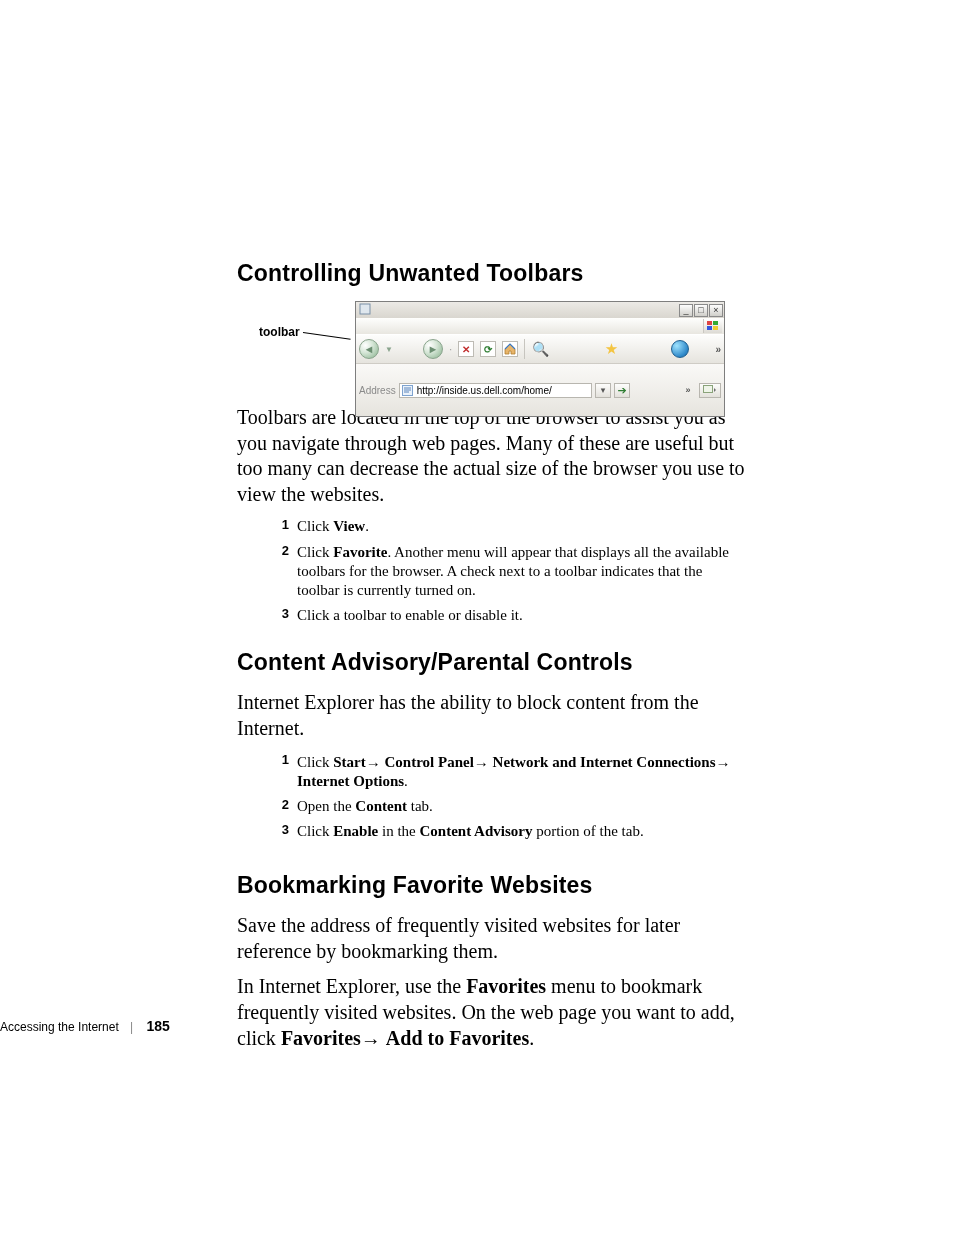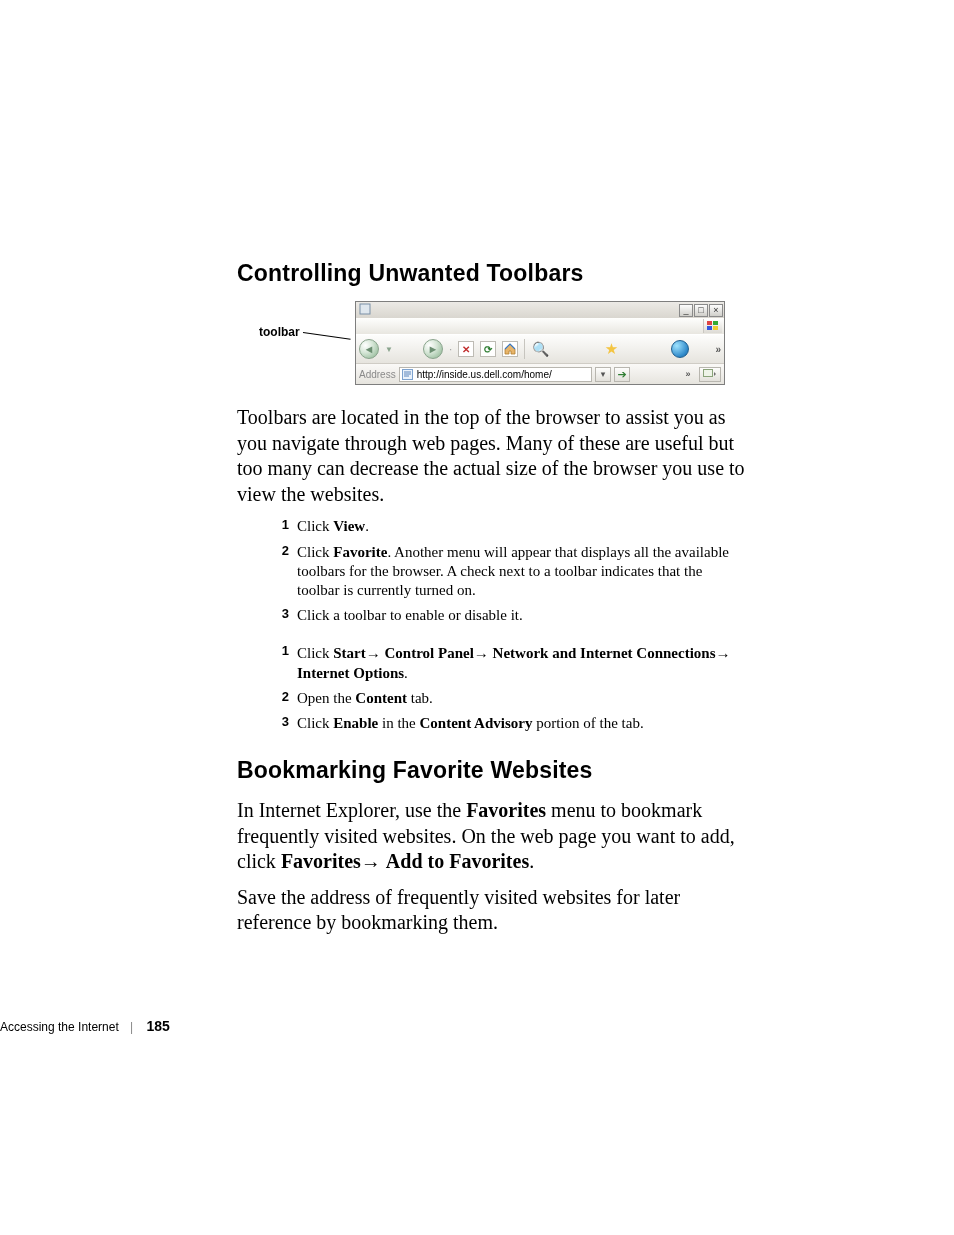--- a/index.html
+++ b/index.html
@@ -156,21 +156,21 @@
   .iewin .globe { width:18px; height:18px; border-radius:50%;
                   background: radial-gradient(circle at 30% 30%, #9fe3ff, #2e88c9 70%, #1e5f91);
                   border:1px solid #1e5f91; box-sizing:border-box; }
   .iewin .chev  { color:#555; font-size:10px; font-weight:700; }
   .iewin .spacer { flex:1; }
   .iewin .addrbar {
     height: 20px;
     background: linear-gradient(#faf9f7,#e6e4de);
     border-top:1px solid #cfccc5;
     display:flex; align-items:center;
-    padding:0 3px; gap:3px;
+    padding:16px 3px; gap:3px;
     font-size:10px; color:#6f6f6f;
   }
   .iewin .addrbar .lbl { color:#8a8a8a; }
   .iewin .addrbar .addr {
     flex:1; min-width:0;
     height:15px; background:#fff; border:1px solid #b8b6af;
     box-sizing:border-box; display:flex; align-items:center; gap:3px;
     padding:0 2px; color:#000;
   }
   .iewin .addrbar .addr .favicon {
@@ -296,42 +296,44 @@
     <li>
       <span class="num">2</span>
       <span>Click </span><span class="b">Favorite</span><span>. Another menu will appear that displays all the available toolbars for the browser. A check next to a toolbar indicates that the toolbar is currently turned on.</span>
     </li>
     <li>
       <span class="num">3</span>
       <span>Click a toolbar to enable or disable it.</span>
     </li>
   </ol>
 
+  <h2 class="section" style="margin-top:18px;">Content Advisory/Parental Controls</h2>
+  <p class="body">Internet Explorer has the ability to block content from the Internet.</p>
 
   <ol class="steps">
     <li>
       <span class="num">1</span>
       <span>Click </span><span class="b">Start</span><span class="arrow">→</span> <span class="b">Control Panel</span><span class="arrow">→</span> <span class="b">Network and Internet Connections</span><span class="arrow">→</span> <span class="b">Internet Options</span>.
     </li>
     <li>
       <span class="num">2</span>
       <span>Open the </span><span class="b">Content</span><span> tab.</span>
     </li>
     <li>
       <span class="num">3</span>
       <span>Click </span><span class="b">Enable</span><span> in the </span><span class="b">Content Advisory</span><span> portion of the tab.</span>
     </li>
   </ol>
 
 
-  <h2 class="section" style="margin-top:18px;">Bookmarking Favorite Websites</h2>
+  <h2 class="section" style="margin-top:25px;">Bookmarking Favorite Websites</h2>
+  <p class="body">Save the address of frequently visited websites for later reference by bookmarking them.</p>
   <p class="body">
     <span>In Internet Explorer, use the </span><span class="b">Favorites</span><span> menu to bookmark frequently visited websites. On the web page you want to add, click </span><span class="b">Favorites</span><span class="arrow">→</span> <span class="b">Add to Favorites</span>.
   </p>
-  <p class="body">Save the address of frequently visited websites for later reference by bookmarking them.</p>
 
   <div class="footer">
     <span>Accessing the Internet</span>
     <span class="divider">|</span>
     <span class="pg">185</span>
   </div>
 
 </div>
 
 </body></html>

